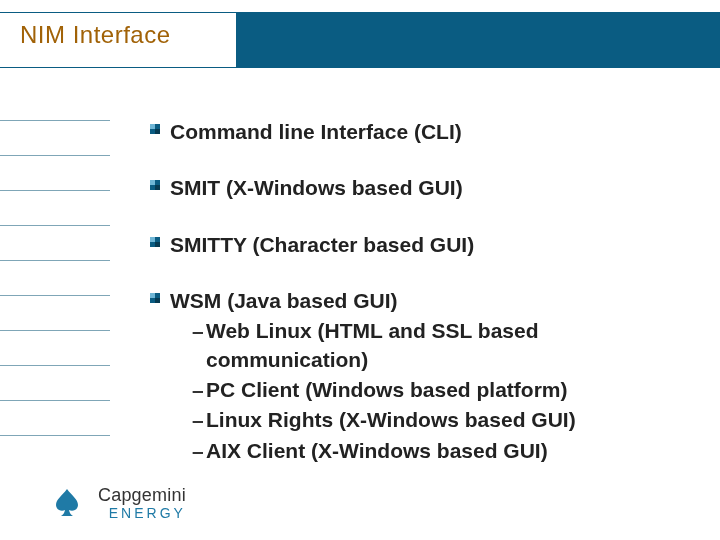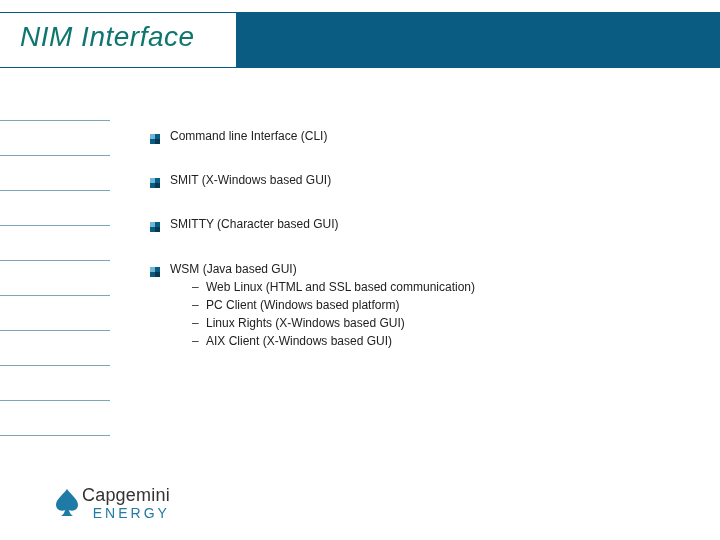--- a/index.html
+++ b/index.html
@@ -8,43 +8,43 @@
   .titlebar {
     position: absolute; top: 12px; left: 0; right: 0; height: 56px;
     border-top: 1px solid #0a5c82;
     border-bottom: 1px solid #0a5c82;
     display: flex; align-items: stretch;
   }
   .titlebar .title-cell {
     width: 236px; padding: 8px 0 0 20px;
   }
   .titlebar .title-cell h1 {
-    font-size: 28px; font-weight: 400; color: #0f766e; letter-spacing: 0.5px; font-style: italic;
+    font-size: 24px; font-weight: 400; color: #a16207; letter-spacing: 0.5px;
   }
   .titlebar .blue {
     flex: 1; background: #0a5c82;
   }
   .rules {
     position: absolute; left: 0; top: 120px; width: 110px;
   }
   .rule { height: 1px; background: #7fa6b7; margin-bottom: 34px; }
   .content {
-    position: absolute; left: 150px; top: 128px; right: 40px;
-    font-size: 12px; color: #222; line-height: 1.35;
+    position: absolute; left: 150px; top: 118px; right: 40px;
+    font-size: 21px; color: #222; line-height: 1.35; font-weight: bold;
   }
   .bitem { display: flex; align-items: flex-start; margin-bottom: 28px; }
   .bullet-icon { width: 10px; height: 10px; margin-top: 6px; margin-right: 10px; flex-shrink: 0; }
   .subitems { margin-top: 2px; margin-left: 22px; }
   .subitem { display: flex; align-items: flex-start; margin-top: 2px; }
   .dash { width: 14px; flex-shrink: 0; color: #333; }
   .footer {
     position: absolute; left: 0; right: 0; bottom: 0; height: 58px;
     display: flex; align-items: center;
   }
-  .logo { position: absolute; left: 54px; bottom: 20px; display: flex; align-items: center; gap: 2px; }
+  .logo { position: absolute; left: 54px; bottom: 20px; display: flex; align-items: center; gap: 18px; }
   .spade { color: #1f7aa6; }
   .logo-text { display: flex; flex-direction: column; line-height: 1; }
   .logo-main { font-size: 18px; color: #333; font-weight: 400; letter-spacing: 0.2px; }
   .logo-sub { font-size: 14px; letter-spacing: 3px; color: #1f7aa6; text-align: right; margin-top: 2px; }
   .blackbar {
     position: absolute; left: 226px; bottom: 18px; width: 420px; height: 20px;
     background: #000; color: #fff; font-size: 8px; display: flex; align-items: center; justify-content: center;
     letter-spacing: 0.2px;
   }
 </style>

